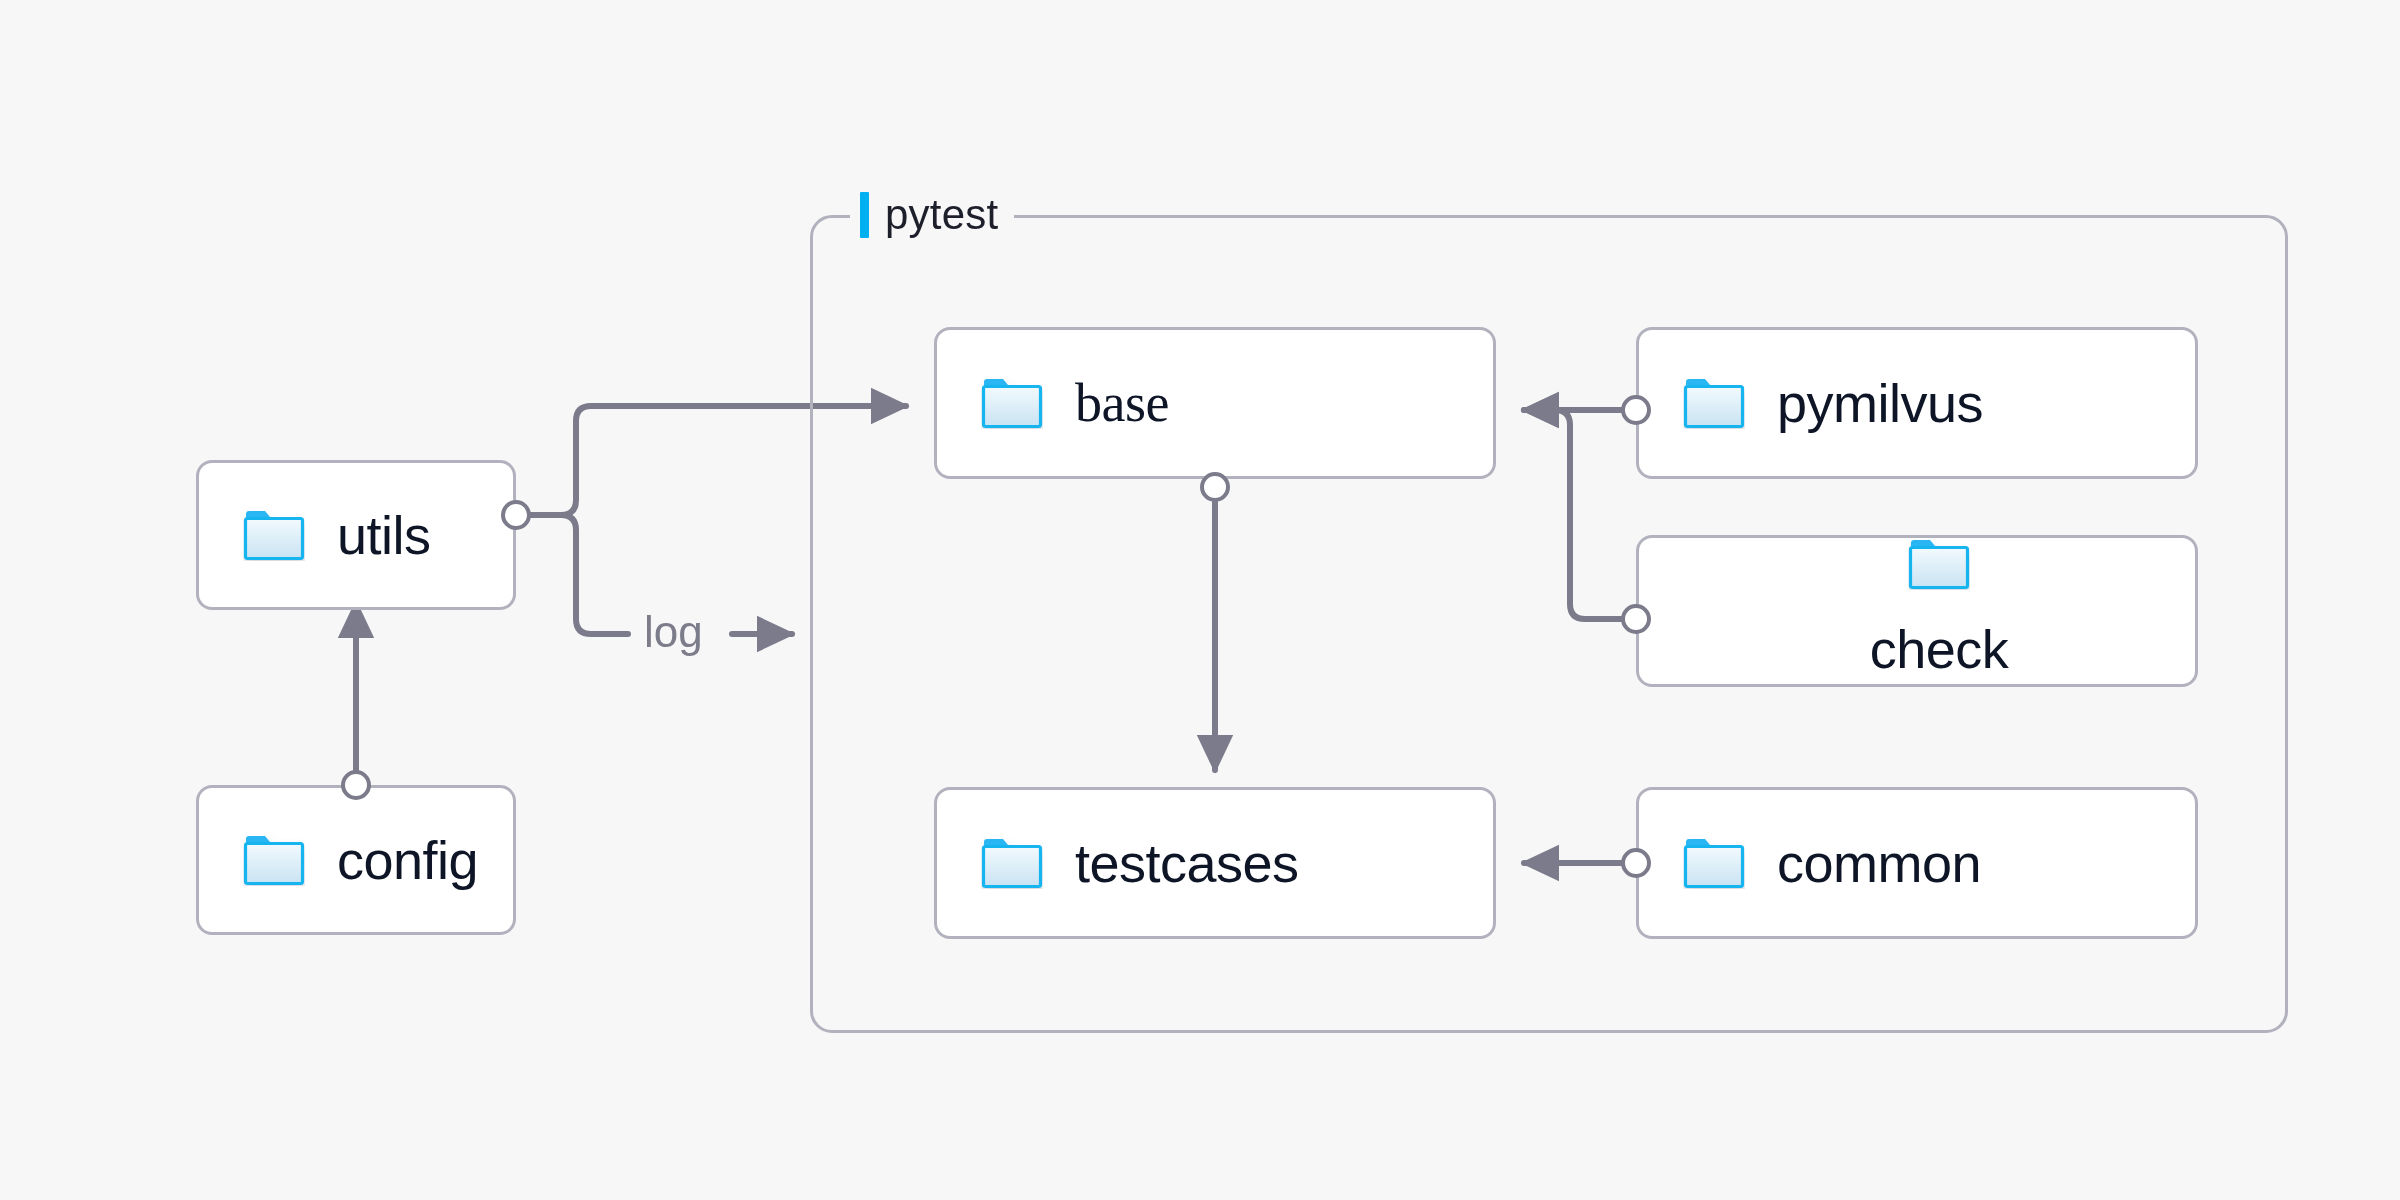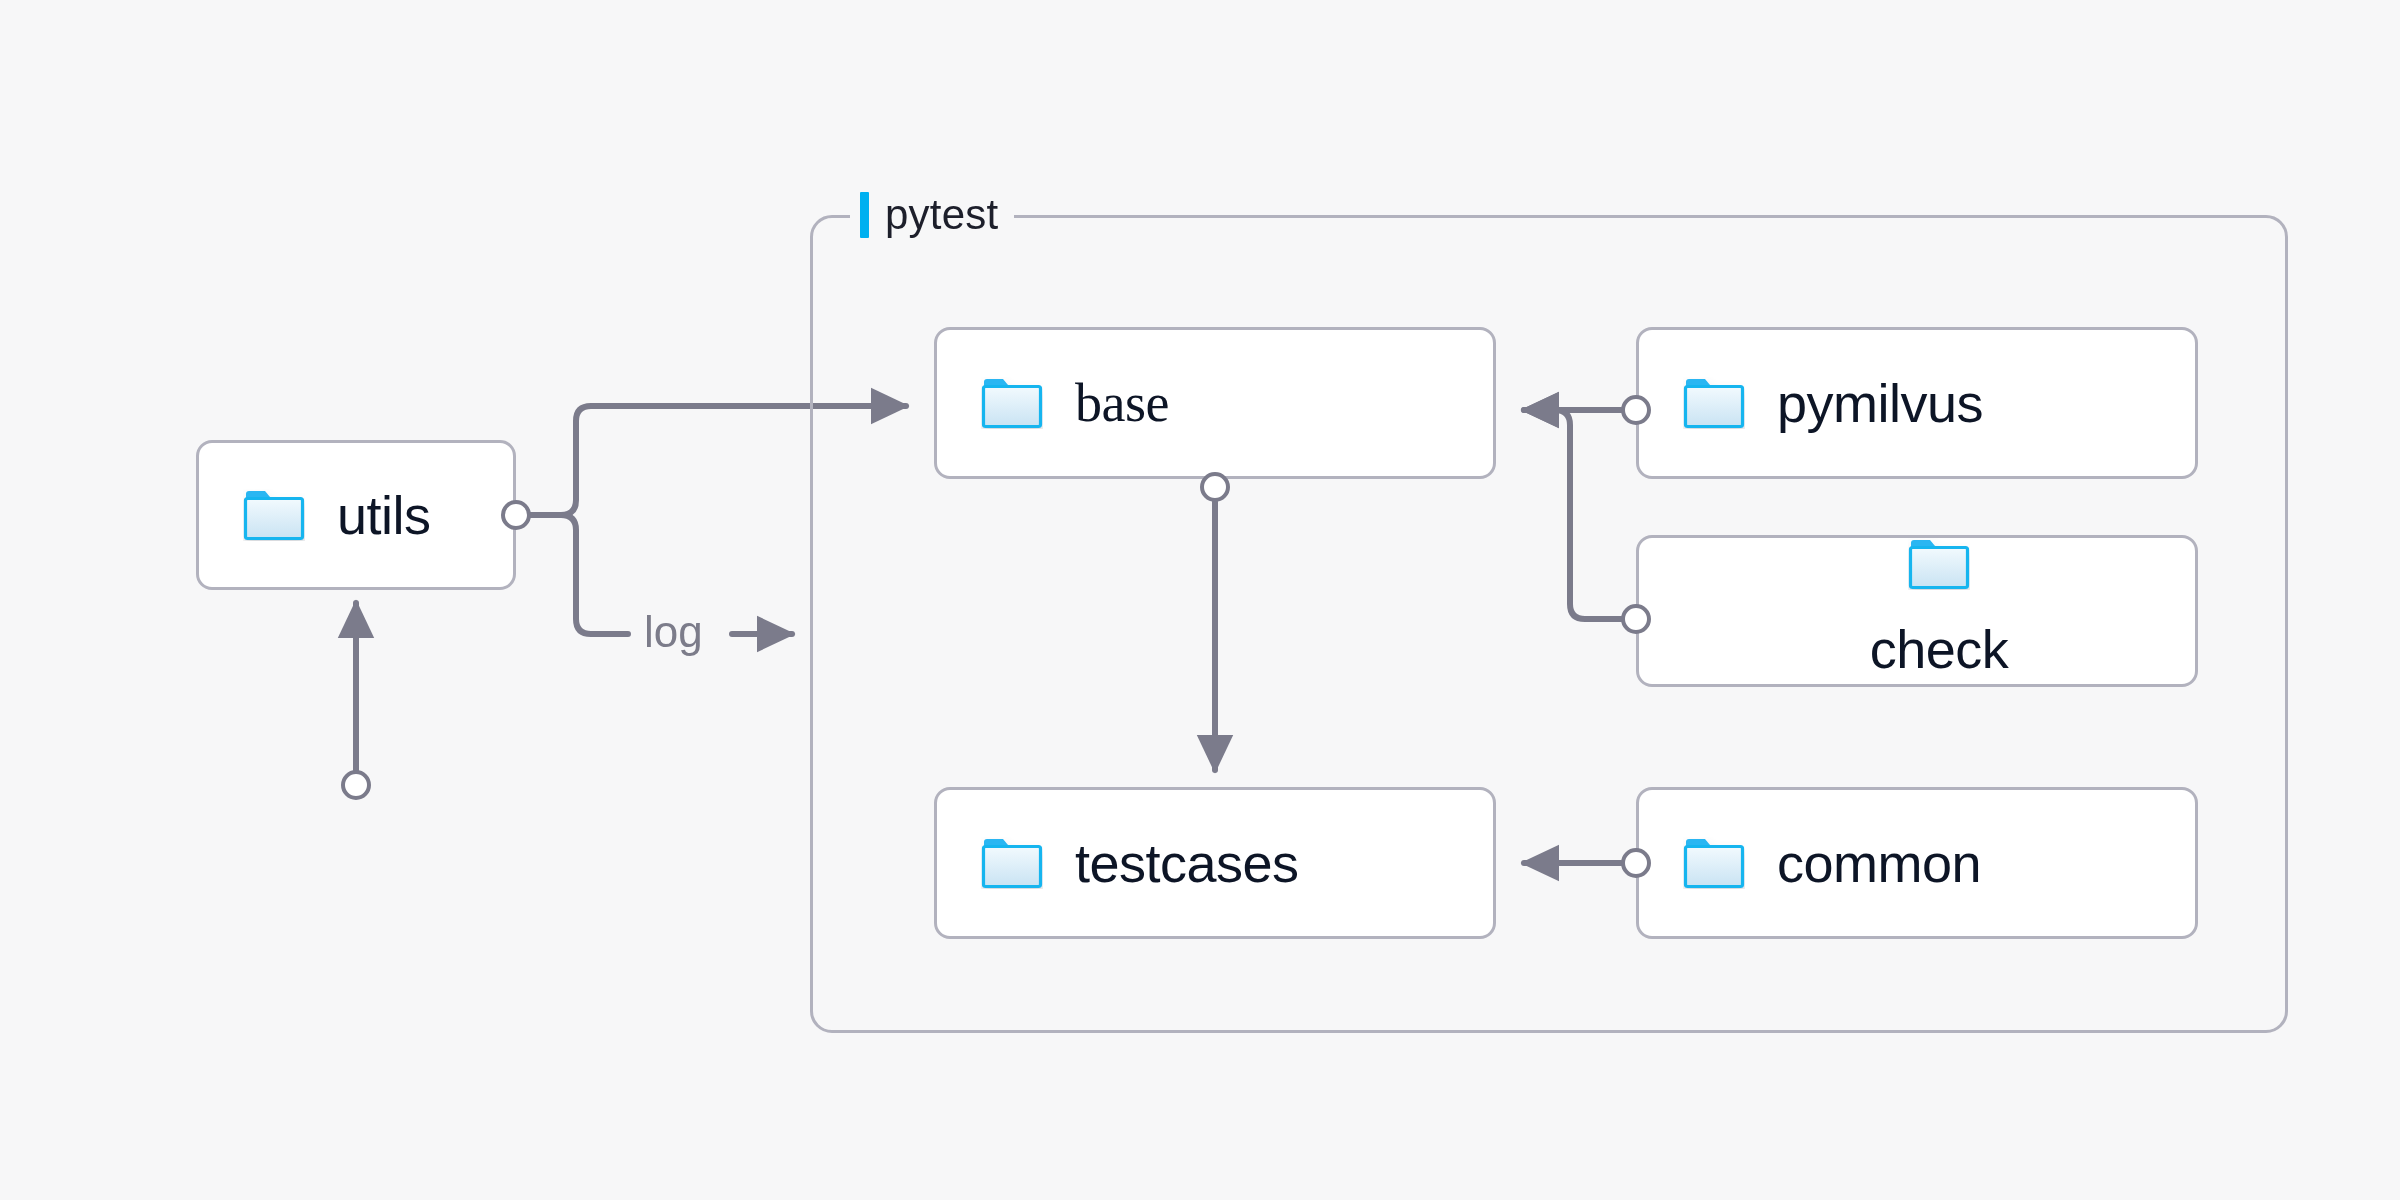--- a/index.html
+++ b/index.html
@@ -150,31 +150,40 @@
     </g>
   </svg>
 
   <div class="group-box" style="left:770px; top:215px; width:1478px; height:818px;"></div>
 
   <div class="group-label" style="left:810px; top:188px;">
     <span class="group-label-bar"></span>
     <span class="group-label-text">pytest</span>
   </div>
 
-  <div class="node" style="left:156px; top:440px; width:320px; height:150px;">
+  <div class="node" style="left:156px; top:460px; width:320px; height:150px;">
     <svg class="folder-icon" viewBox="0 0 62 52">
       <g filter="url(#folderShadow)">
         <path d="M3 10 L3 5 Q3 2 6 2 L22 2 L27 8 L24 11 Z" fill="#29b6f2"></path>
         <rect x="2.5" y="9.5" width="57" height="40" rx="2" fill="url(#folderGrad)" stroke="#19b5ef" stroke-width="3.2"></rect>
       </g>
     </svg>
     <span class="node-label">utils</span>
   </div>
   <div class="port" style="left:461px; top:500px;"></div>
 
+  <div class="node" style="left:156px; top:785px; width:320px; height:150px;">
+    <svg class="folder-icon" viewBox="0 0 62 52">
+      <g filter="url(#folderShadow)">
+        <path d="M3 10 L3 5 Q3 2 6 2 L22 2 L27 8 L24 11 Z" fill="#29b6f2"></path>
+        <rect x="2.5" y="9.5" width="57" height="40" rx="2" fill="url(#folderGrad)" stroke="#19b5ef" stroke-width="3.2"></rect>
+      </g>
+    </svg>
+    <span class="node-label">config</span>
+  </div>
   <div class="port" style="left:301px; top:770px;"></div>
 
   <div class="node" style="left:894px; top:327px; width:562px; height:152px;font-family:Liberation Serif, serif;">
     <svg class="folder-icon" viewBox="0 0 62 52">
       <g filter="url(#folderShadow)">
         <path d="M3 10 L3 5 Q3 2 6 2 L22 2 L27 8 L24 11 Z" fill="#29b6f2"></path>
         <rect x="2.5" y="9.5" width="57" height="40" rx="2" fill="url(#folderGrad)" stroke="#19b5ef" stroke-width="3.2"></rect>
       </g>
     </svg>
     <span class="node-label">base</span>

